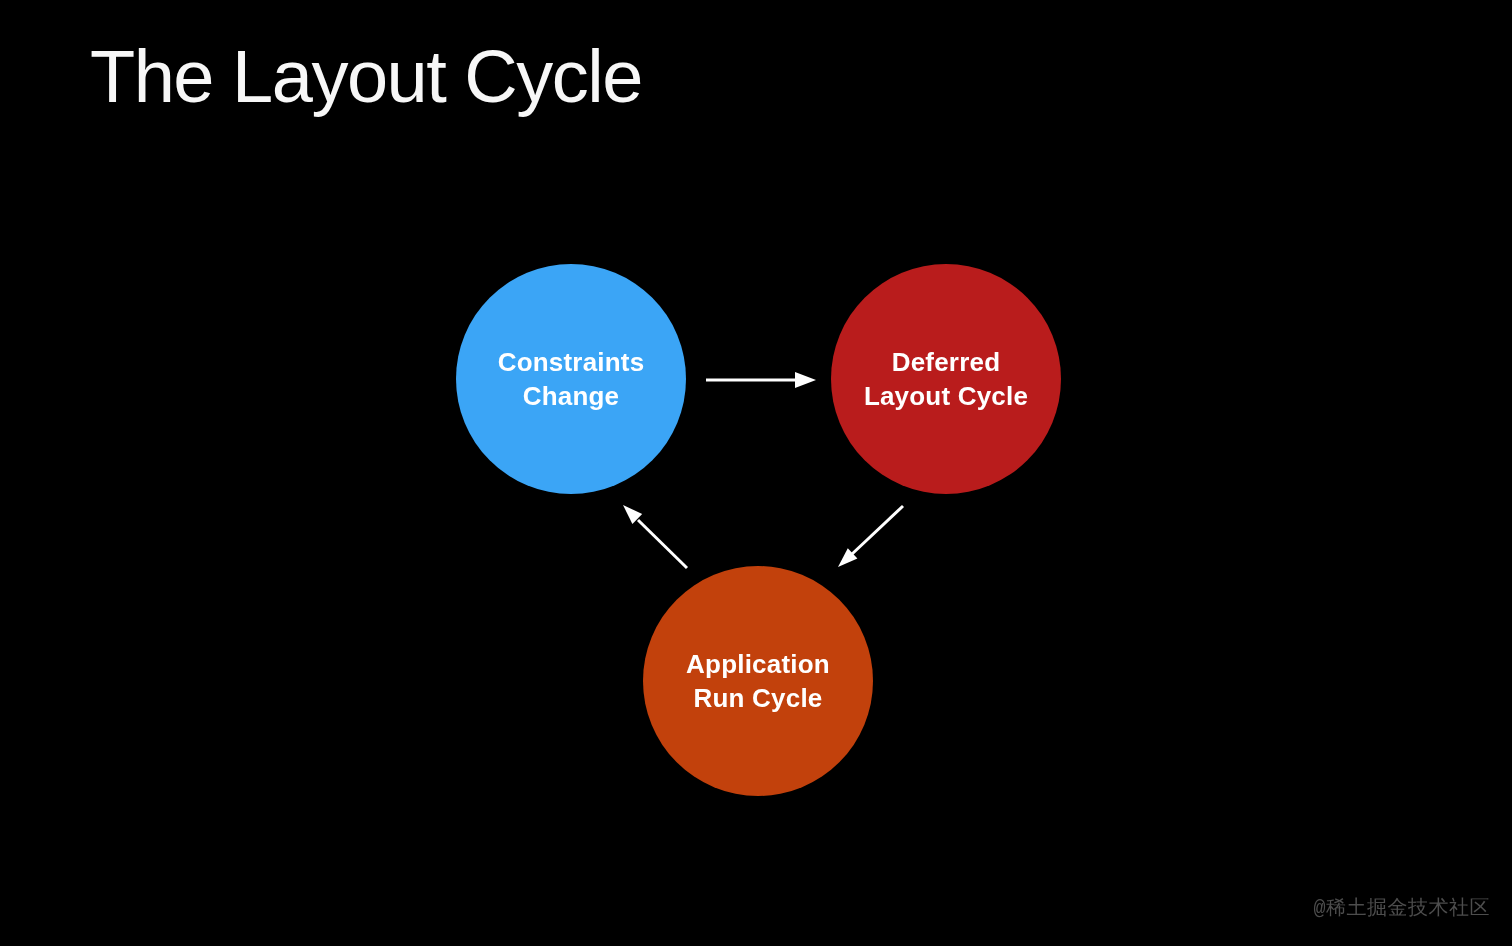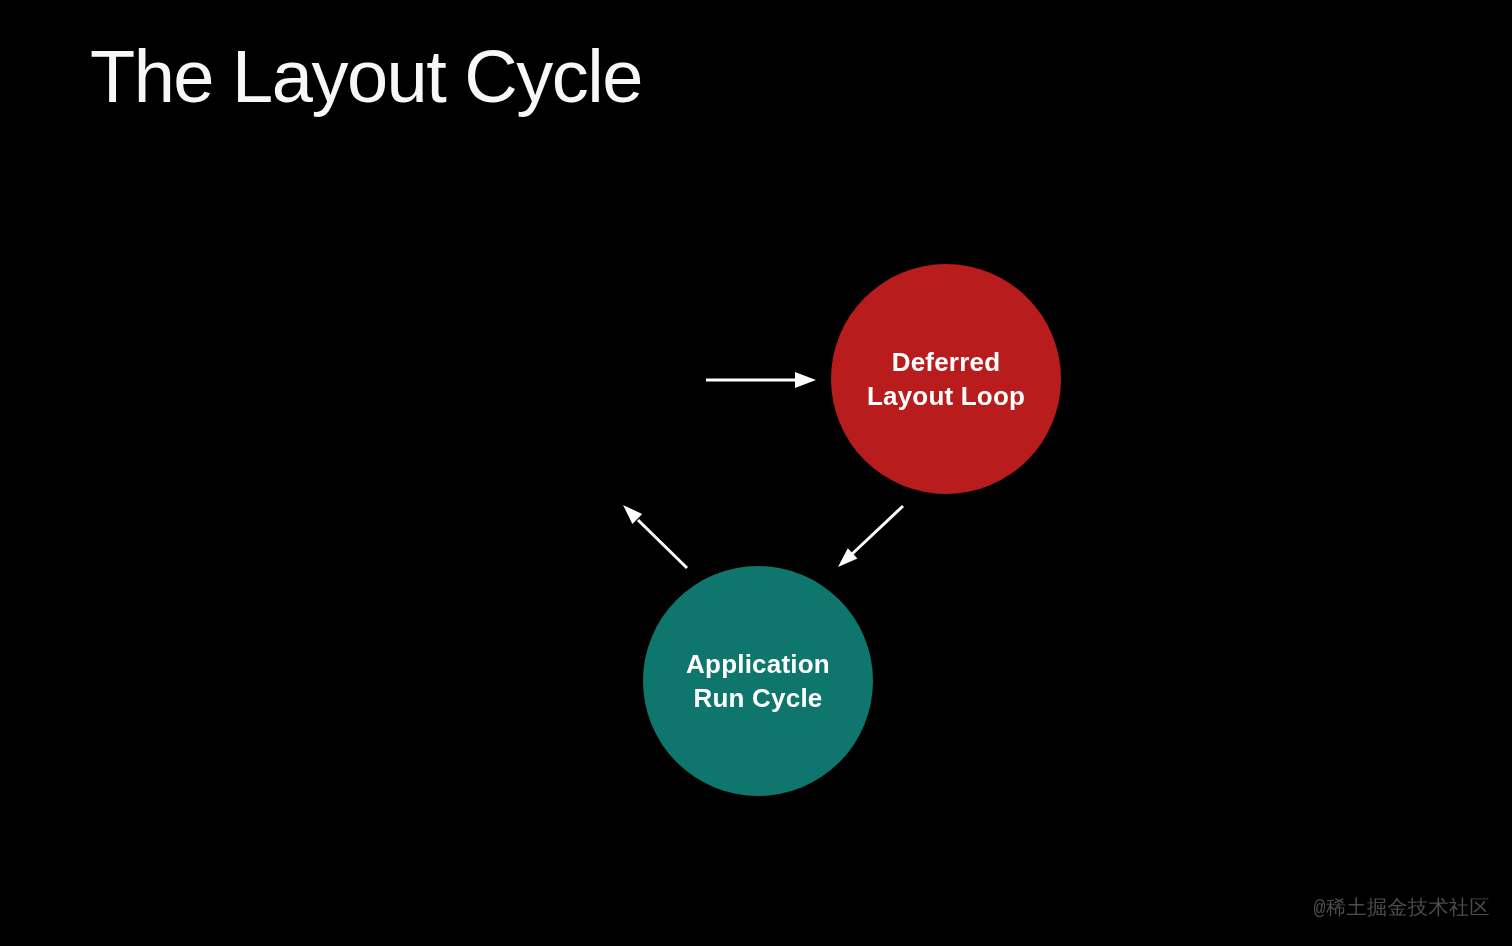--- a/index.html
+++ b/index.html
@@ -89,29 +89,35 @@
         <line x1="903" y1="506" x2="851" y2="555" stroke-width="3" stroke="#FFFFFF"></line>
         <polygon points="838,567 847.8,548.2 857.4,558.4" fill="#FFFFFF"></polygon>
       </g>
 
       <g>
         <line x1="687" y1="568" x2="638" y2="520" stroke-width="3" stroke="#FFFFFF"></line>
         <polygon points="623,505 642.2,514 632.4,524" fill="#FFFFFF"></polygon>
       </g>
     </svg>
 
+    <div class="node node-constraints" style="background-color: rgb(59, 165, 246);">
+      <div class="node-label">
+        <span>Constraints</span>
+        <span>Change</span>
+      </div>
+    </div>
 
     <div class="node node-deferred" style="background-color: #b91c1c;">
       <div class="node-label">
         <span>Deferred</span>
-        <span>Layout Loop</span>
+        <span>Layout Cycle</span>
       </div>
     </div>
 
-    <div class="node node-runloop" style="background-color: #0f766e;">
+    <div class="node node-runloop" style="background-color: #c2410c;">
       <div class="node-label">
         <span>Application</span>
         <span>Run Cycle</span>
       </div>
     </div>
 
   </div>
 
   <div class="watermark">@稀土掘金技术社区</div>
 

